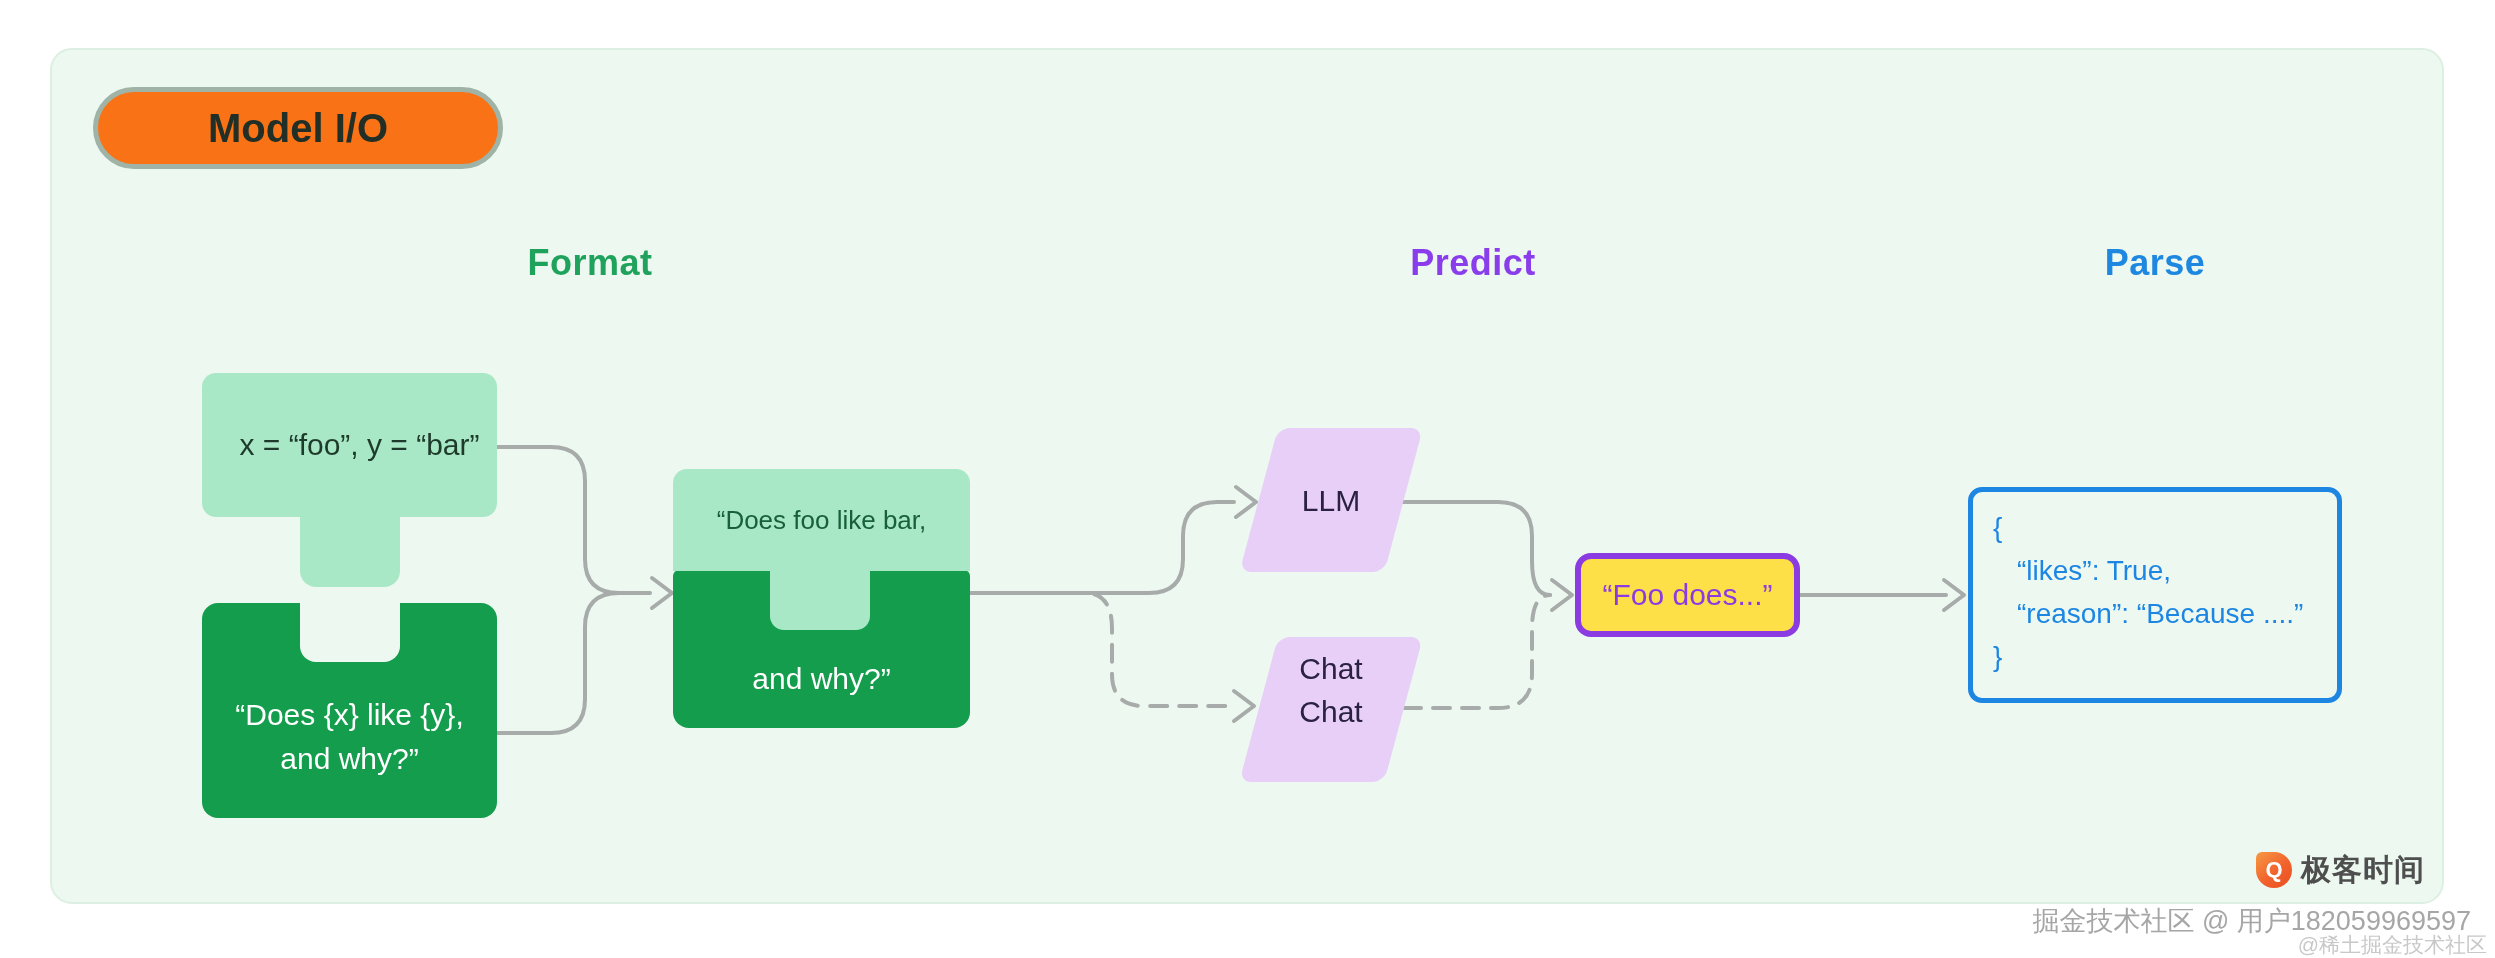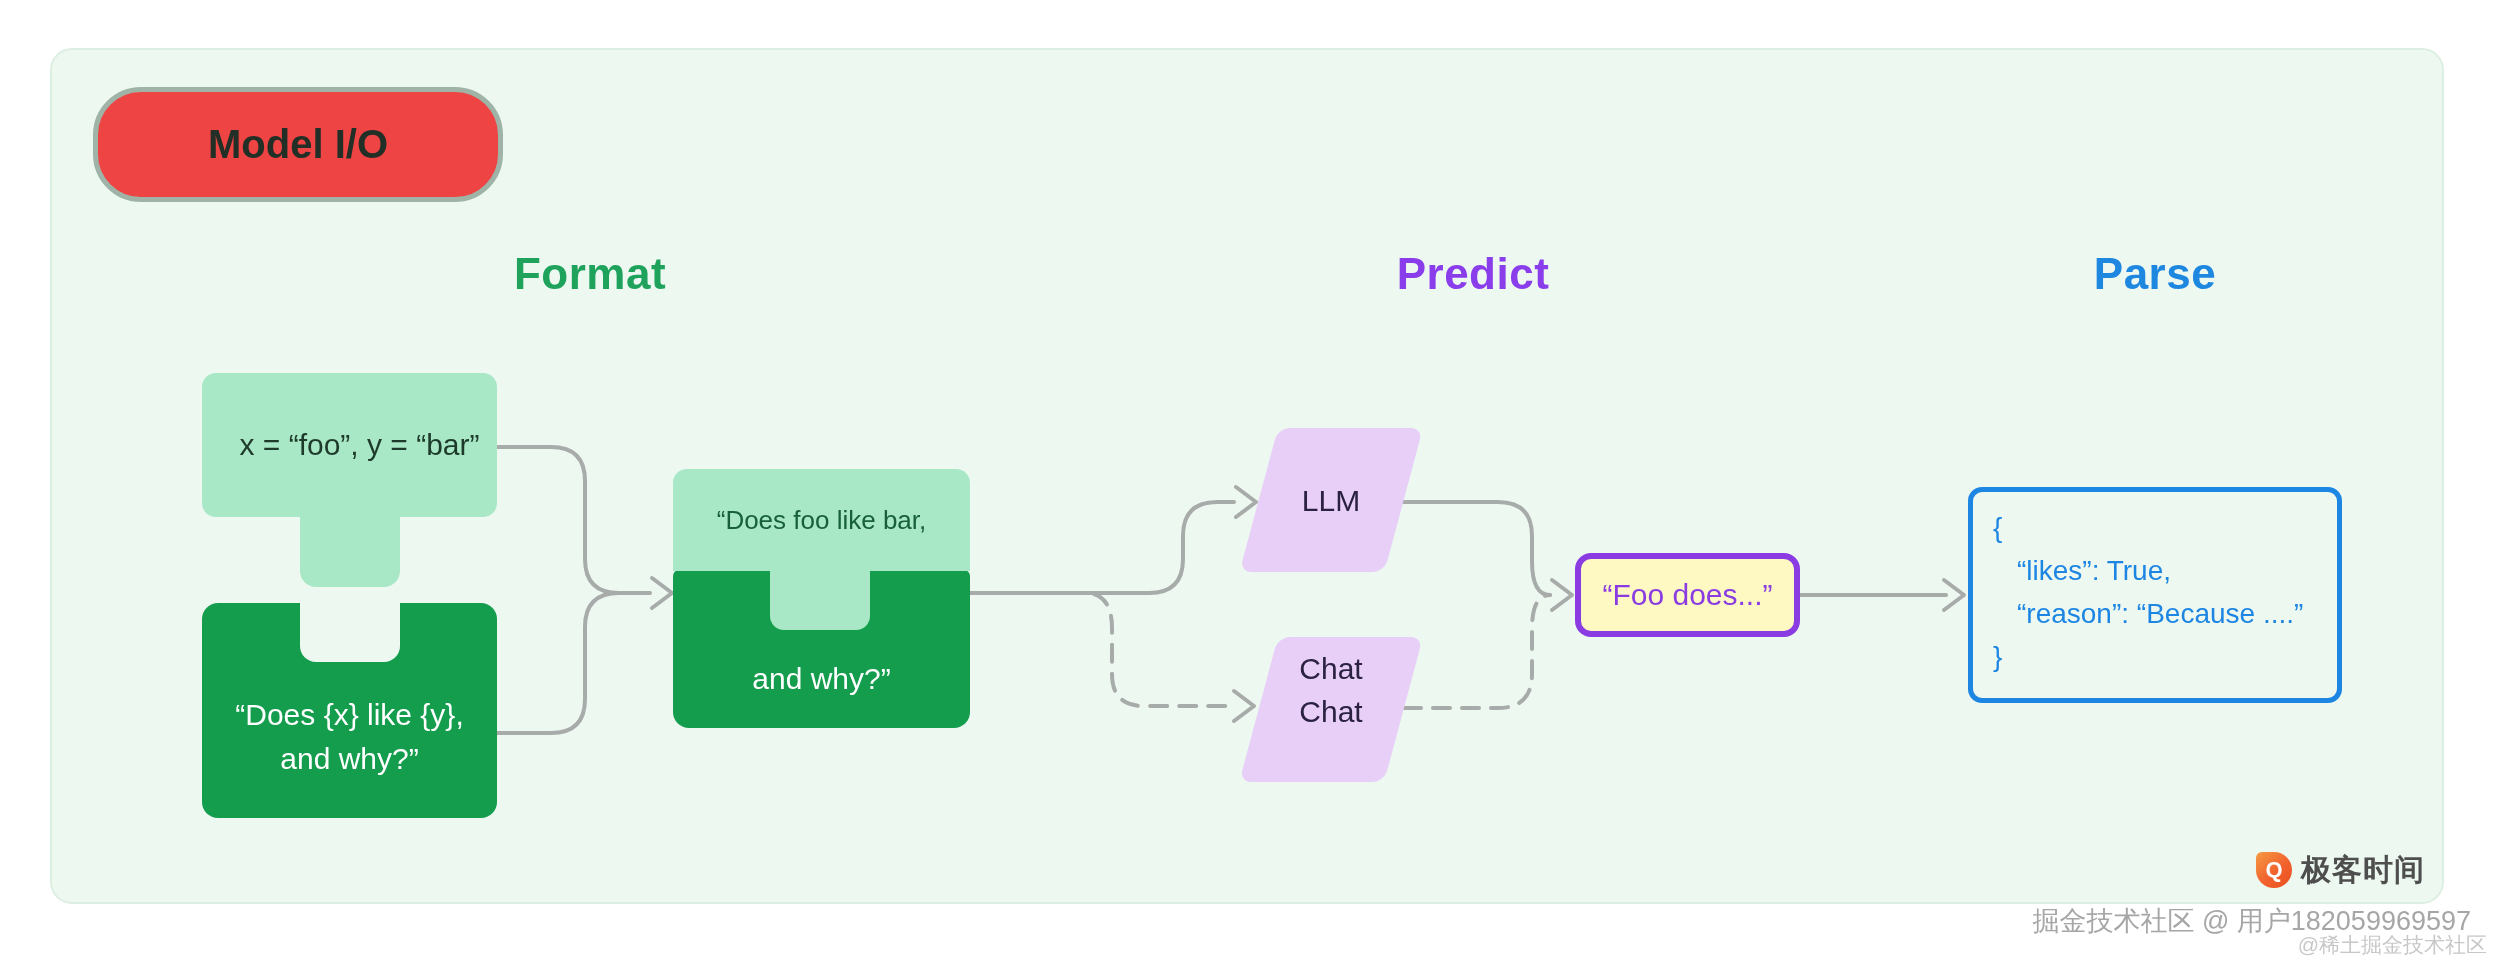--- a/index.html
+++ b/index.html
@@ -7,28 +7,28 @@
     position:relative;width:2495px;height:958px;overflow:hidden;
     font-family:"Liberation Sans","DejaVu Sans",sans-serif;
     background:#ffffff;
   }
   .card{
     position:absolute;left:50px;top:48px;width:2394px;height:856px;
     background:#edf8f1;border:2px solid #dcefe2;border-radius:22px;
     box-sizing:border-box;
   }
   .pill{
-    position:absolute;left:93px;top:87px;width:410px;height:115px;
-    background:#ef4444;border:5px solid #9fb3a6;border-radius:48px;
+    position:absolute;left:93px;top:87px;width:410px;height:82px;
+    background:#f97316;border:5px solid #9fb3a6;border-radius:48px;
     box-sizing:border-box;display:flex;align-items:center;justify-content:center;
     font-size:40px;font-weight:700;color:#222f26;
   }
   .sec-header{
-    position:absolute;top:249px;width:320px;height:50px;text-align:center;
-    font-size:44px;font-weight:700;letter-spacing:0.5px;
+    position:absolute;top:242px;width:320px;height:50px;text-align:center;
+    font-size:36px;font-weight:700;letter-spacing:0.5px;
   }
   .sec-format{left:430px;color:#1fa35c;}
   .sec-predict{left:1313px;color:#8a3dea;}
   .sec-parse{left:1995px;color:#1e87e0;}
 
   .node-text{display:flex;align-items:center;justify-content:center;text-align:center;}
 
   
   .shape1-body{position:absolute;left:202px;top:373px;width:295px;height:144px;background:#a8e8c6;border-radius:14px;}
   .shape1-tab{position:absolute;left:300px;top:515px;width:100px;height:72px;background:#a8e8c6;border-radius:0 0 16px 16px;}
@@ -50,21 +50,21 @@
     transform:skewX(-15deg);transform-origin:left top;
   }
   .para-llm{left:1278px;top:428px;height:144px;}
   .para-chat{left:1278px;top:637px;height:145px;}
   .para-label{position:absolute;font-size:30px;line-height:43px;color:#2b2140;flex-direction:column;}
   .para-label-llm{left:1239px;top:428px;width:184px;height:144px;}
   .para-label-chat{left:1239px;top:637px;width:184px;height:105px;}
 
   .output-node{
     position:absolute;left:1575px;top:553px;width:225px;height:84px;
-    background:#fef9c3;border:6px solid #8a3ce2;border-radius:16px;
+    background:#fde047;border:6px solid #8a3ce2;border-radius:16px;
     box-sizing:border-box;display:flex;align-items:center;justify-content:center;
     font-size:30px;color:#8a3ce2;
   }
   .parse-node{
     position:absolute;left:1968px;top:487px;width:374px;height:216px;
     border:5px solid #1c86e2;border-radius:14px;box-sizing:border-box;
     color:#1c86e2;font-size:28px;line-height:43px;
     padding:14px 0 0 20px;
   }
   .parse-line{white-space:pre;}

